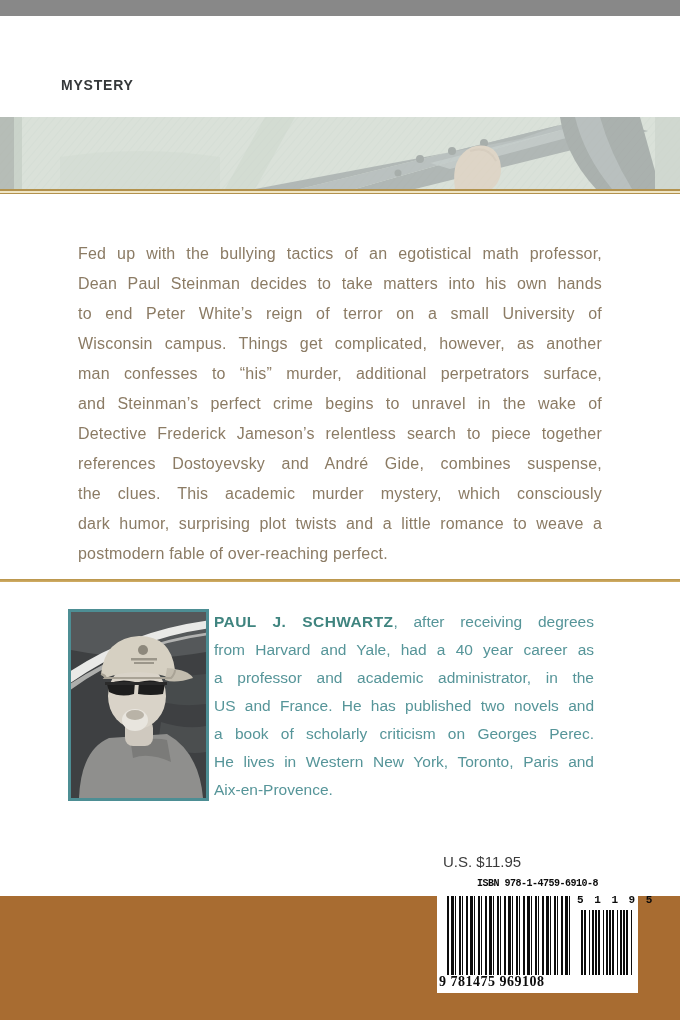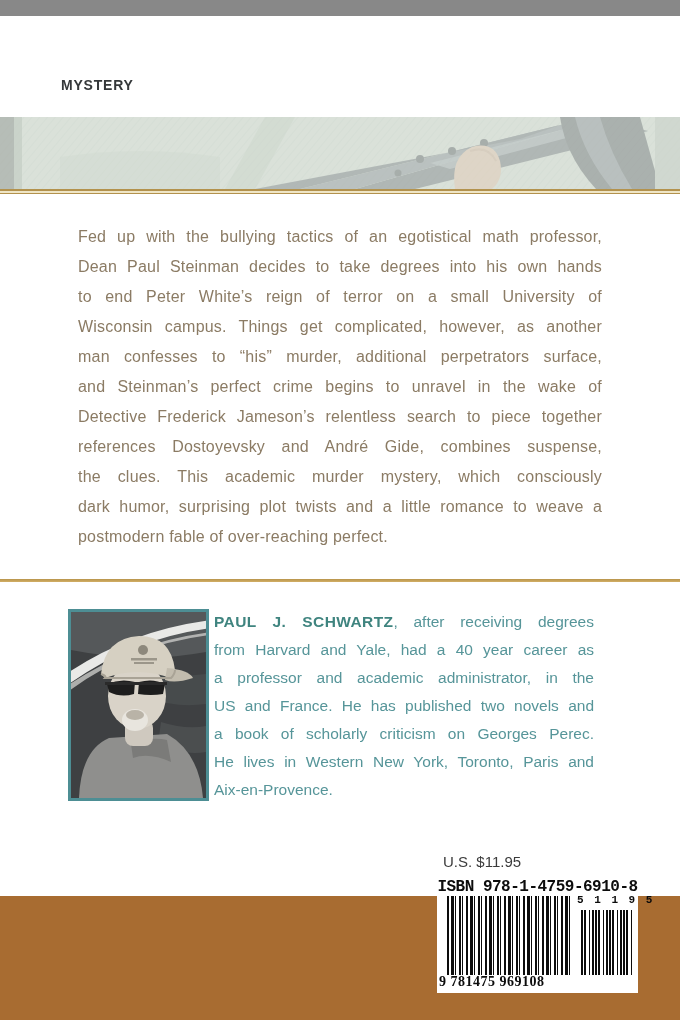--- a/index.html
+++ b/index.html
@@ -33,21 +33,21 @@
     position: absolute; left: 0; top: 173px; width: 680px; height: 5px;
     background: linear-gradient(#b3924d 0 1.5px, #efe6c6 1.5px 3.5px, #b3924d 3.5px 5px);
   }
   .gold-rule-single {
     position: absolute; left: 0; top: 563px; width: 680px; height: 3px;
     background: linear-gradient(#b8934a, #d2af66);
   }
 
   
   #synopsis {
-    position: absolute; left: 78px; top: 206px; width: 524px;
+    position: absolute; left: 78px; top: 223px; width: 524px;
     color: #8b7b64;
     font-size: 16px; letter-spacing: 0.2px;
   }
   .jline { height: 30px; line-height: 30px; text-align: justify; text-align-last: justify; white-space: nowrap; }
   .jline-last { text-align-last: left; }
 
   
   #author-photo {
     position: absolute; left: 68px; top: 593px;
     width: 141px; height: 192px;
@@ -76,21 +76,21 @@
 
   
   #barcode-box {
     position: absolute; left: 437px; top: 861px;
     width: 201px; height: 116px;
     background: #fff;
   }
   .mono { font-family: "Liberation Mono", "DejaVu Sans Mono", monospace; font-weight: 700; color: #0c0c0c; }
   #isbn-line {
     position: absolute; left: 0; top: 1px; width: 100%;
-    text-align: center; font-size: 16px; letter-spacing: -0.5px;
+    text-align: center; font-size: 10px; letter-spacing: -0.5px;
     white-space: nowrap;
   }
   #barcode-main {
     position: absolute; left: 10px; top: 19px; width: 124px; height: 79px;
     background: repeating-linear-gradient(90deg,
       #0c0c0c 0 2px, #fff 2px 4px,
       #0c0c0c 4px 7px, #fff 7px 8px,
       #0c0c0c 8px 9px, #fff 9px 12px,
       #0c0c0c 12px 14px, #fff 14px 15px,
       #0c0c0c 15px 16px, #fff 16px 19px);
@@ -160,21 +160,21 @@
       </g>
 
       <rect x="0" y="0" width="680" height="72" fill="#f2f6f0" opacity="0.45"></rect>
     </svg>
   </div>
 
   <div class="gold-rule-double"></div>
 
   <div id="synopsis">
     <div class="jline">Fed up with the bullying tactics of an egotistical math professor,</div>
-    <div class="jline">Dean Paul Steinman decides to take degrees into his own hands</div>
+    <div class="jline">Dean Paul Steinman decides to take matters into his own hands</div>
     <div class="jline">to end Peter White’s reign of terror on a small University of</div>
     <div class="jline">Wisconsin campus. Things get complicated, however, as another</div>
     <div class="jline">man confesses to “his” murder, additional perpetrators surface,</div>
     <div class="jline">and Steinman’s perfect crime begins to unravel in the wake of</div>
     <div class="jline">Detective Frederick Jameson’s relentless search to piece together</div>
     <div class="jline">references Dostoyevsky and André Gide, combines suspense,</div>
     <div class="jline">the clues. This academic murder mystery, which consciously</div>
     <div class="jline">dark humor, surprising plot twists and a little romance to weave a</div>
     <div class="jline jline-last">postmodern fable of over-reaching perfect.</div>
   </div>

